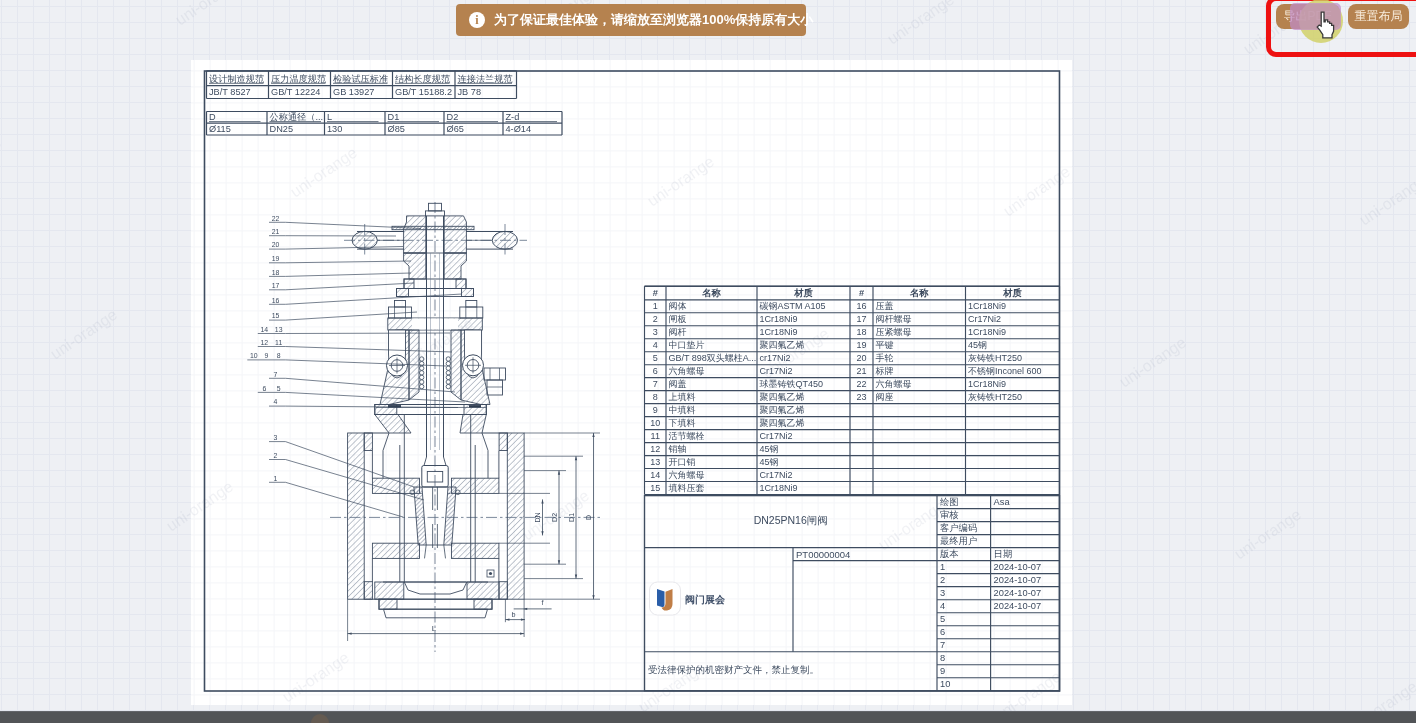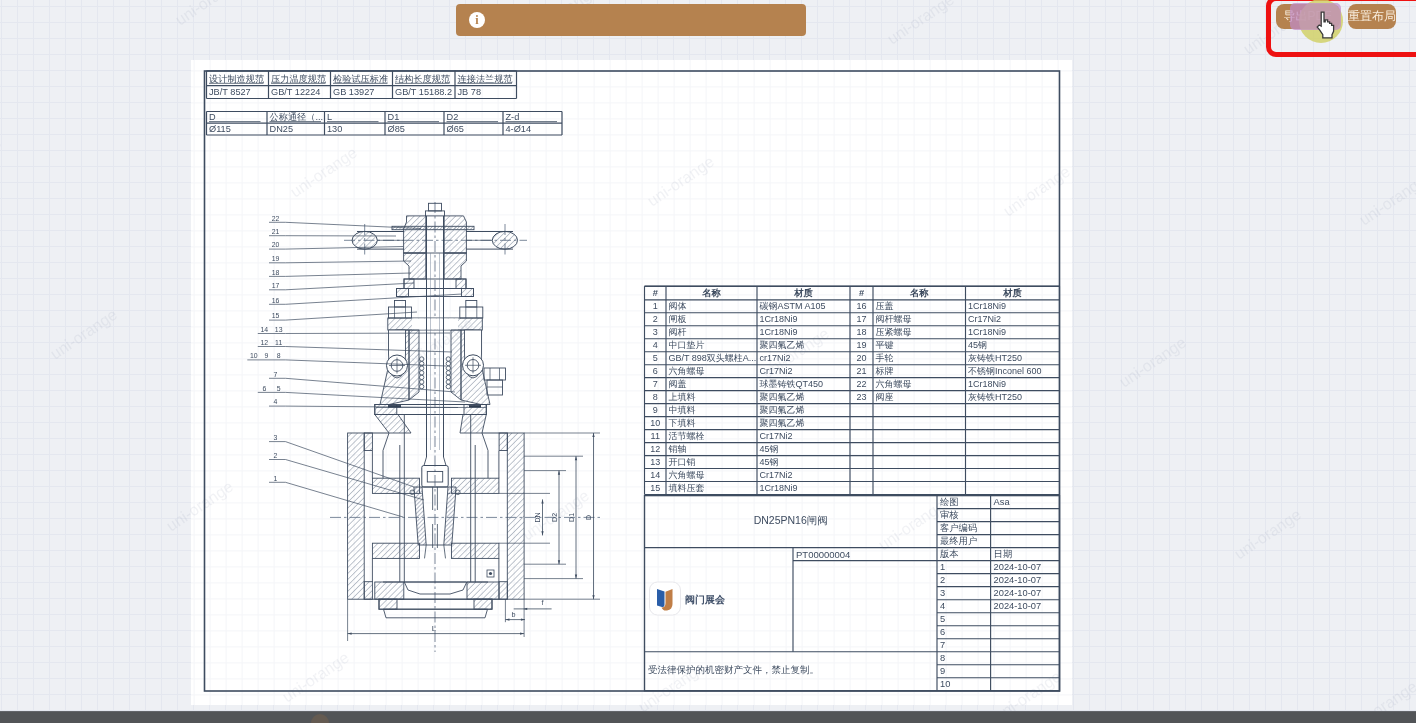--- a/index.html
+++ b/index.html
@@ -10,21 +10,21 @@
  background-image:linear-gradient(#f4f5f8 1px, transparent 1px),linear-gradient(90deg,#f4f5f8 1px, transparent 1px);
  background-size:16px 16px;background-position:2.6px 10.4px;}
 #ov{position:absolute;left:0;top:0;}
 #banner{position:absolute;left:456px;top:4px;width:337px;height:25px;background:#b5824f;border-radius:4px;
  color:#fff;font-size:13px;font-weight:600;line-height:25px;padding:3px 0 4px 13px;display:flex;align-items:center;white-space:nowrap;}
 #banner .ic{display:inline-block;width:16px;height:16px;border-radius:50%;background:#fff;color:#b5824f;
  font-size:12px;line-height:16px;text-align:center;font-weight:700;margin-right:9px;flex:none;font-family:"Liberation Serif",serif;}
 .btn{position:absolute;top:4px;height:25px;background:#b5824f;border-radius:8px;color:#f8ecdc;
  font-size:12px;line-height:25px;text-align:center;}
 #b1{left:1275.5px;width:64px;}
-#b2{left:1348px;width:48px;}
+#b2{left:1348px;width:61px;}
 #redbox{position:absolute;left:1266px;top:-4px;width:158px;height:51px;border:5px solid #ee1111;border-radius:10px;}
 #ycirc{position:absolute;left:1299px;top:-1px;width:44px;height:44px;border-radius:50%;background:rgba(207,208,96,0.8);}
 #pblob{position:absolute;left:1290px;top:3px;width:51px;height:27px;border-radius:5px;background:rgba(193,140,199,0.72);}
 #task{position:absolute;left:0;top:710.5px;width:1416px;height:12.5px;background:#525457;border-top:1px solid #63656a;}
 #task .av{position:absolute;left:311px;top:2px;width:18px;height:18px;border-radius:50%;background:#645a51;}
 </style></head>
 <body>
 <div id="sheet"></div>
 <svg id="ov" width="1416" height="723" viewBox="0 0 1416 723">
 <defs>
@@ -500,20 +500,21 @@
 <text x="541.5" y="605.3" font-size="7.2" fill="#3e4c60" text-anchor="start" font-weight="400" font-family="&quot;Liberation Sans&quot;, sans-serif">f</text>
 <line x1="505.4" y1="619.6" x2="525" y2="619.6" stroke="#3e4c60" stroke-width="0.8" stroke-linecap="butt"></line>
 <polygon points="505.4,619.6 509.44,620.76 509.44,618.44" fill="#3e4c60"></polygon>
 <polygon points="525,619.6 520.96,618.44 520.96,620.76" fill="#3e4c60"></polygon>
 <text x="511.5" y="616.5" font-size="7.2" fill="#3e4c60" text-anchor="start" font-weight="400" font-family="&quot;Liberation Sans&quot;, sans-serif">b</text>
 <rect x="487" y="570" width="7" height="7" fill="none" stroke="#3e4c60" stroke-width="0.8"></rect>
 <circle cx="490.5" cy="573.5" r="1.6" fill="#3e4c60"></circle>
 </svg>
 <div id="banner">
     <span class="ic">i</span>
+    <span>为了保证最佳体验，请缩放至浏览器100%保持原有大小</span>
   </div>
 <div class="btn" id="b1">导出PDF</div>
 <div class="btn" id="b2">重置布局</div>
 <div id="redbox"></div>
 <div id="ycirc"></div>
 <div id="pblob"></div>
 <svg style="position:absolute;left:1314px;top:9px;" width="24" height="32" viewBox="0 0 30 38">
 <path d="M 9 3 L 12.5 3 L 12.5 15 L 14 15 L 14 12.5 L 17 12.5 L 17 15 L 19.5 15 L 19.5 17 L 22 17 L 22 19.5 L 24.5 19.5 L 24.5 27 L 22.5 31 L 22.5 35 L 11 35 L 11 31 L 7 25 L 4 21.5 L 6.5 19 L 9 20.5 Z" fill="#ffffff" stroke="#3a3a3a" stroke-width="1.6"></path>
 </svg>
 <div id="task">

